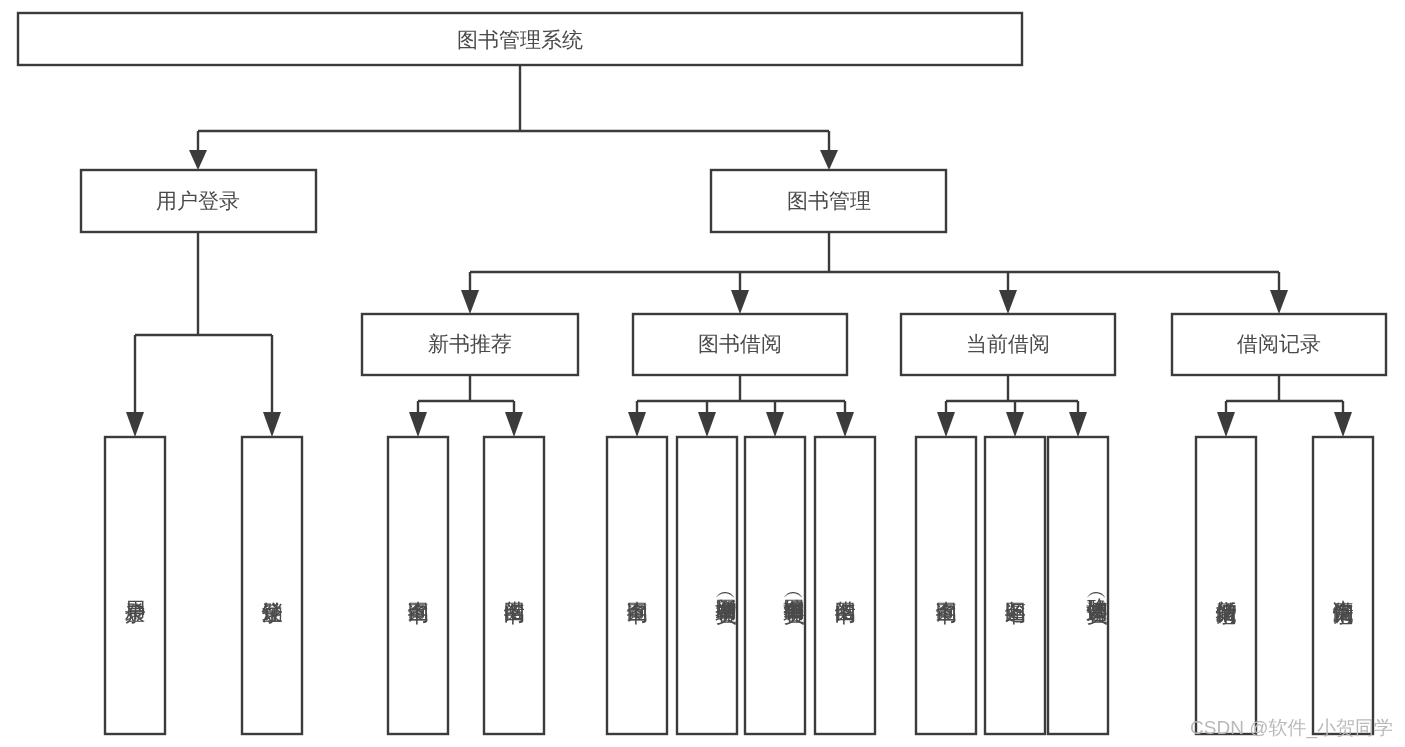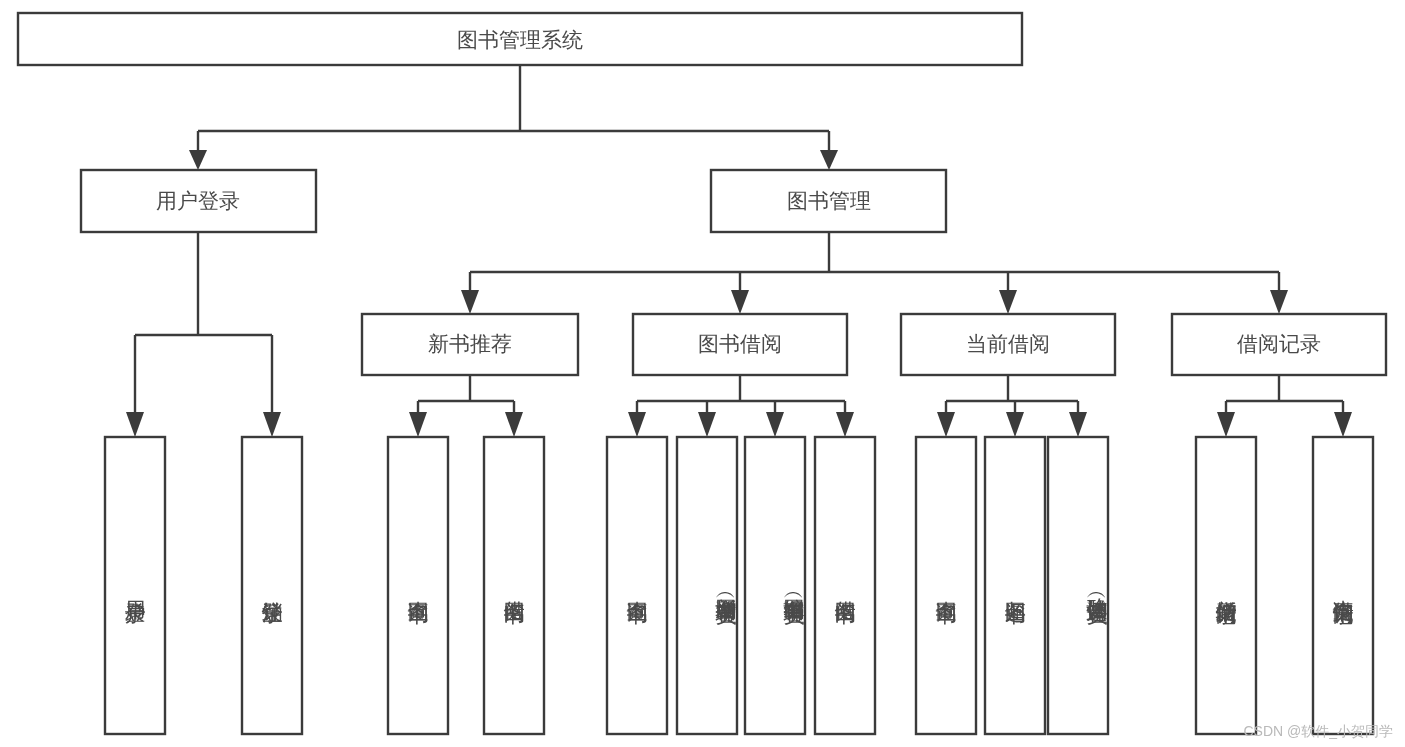--- a/index.html
+++ b/index.html
@@ -60,21 +60,21 @@
     text-orientation: upright;
     white-space: nowrap;
     letter-spacing: 1px;
     user-select: none;
   }
   .watermark {
     position: absolute;
     right: 12px;
     bottom: 6px;
     font-family: "Liberation Sans", "DejaVu Sans", sans-serif;
-    font-size: 14px;
+    font-size: 19px;
     color: #b9b9b9;
     user-select: none;
     white-space: nowrap;
     margin-top: 12px;
   }
 </style>
 </head>
 <body>
 
 <div id="diagram-root">

